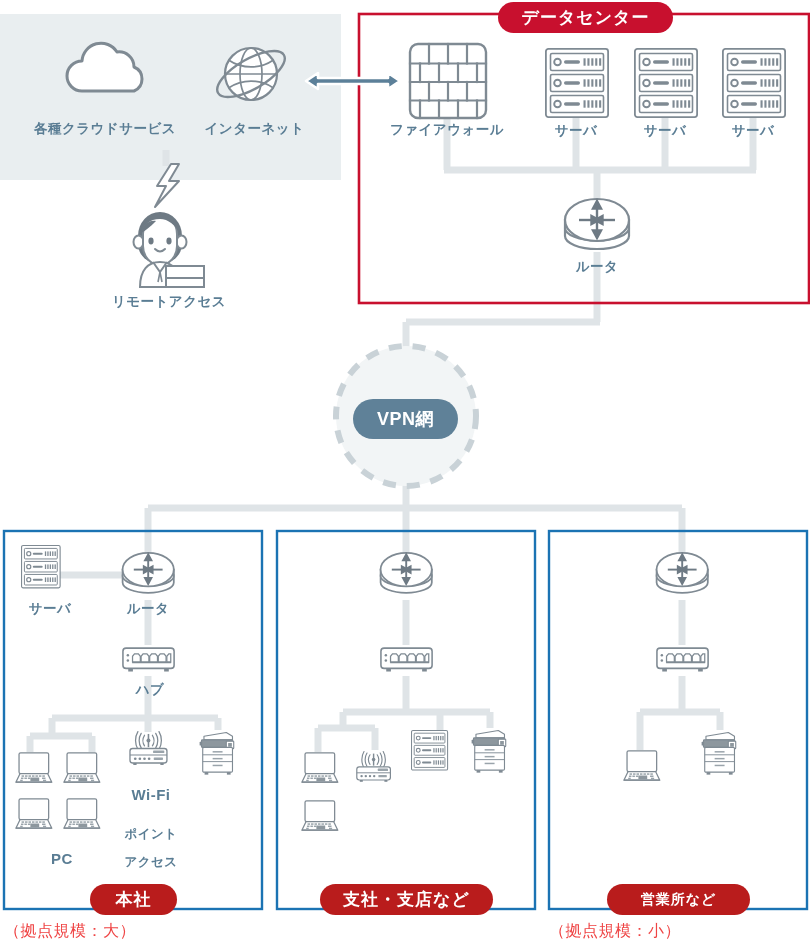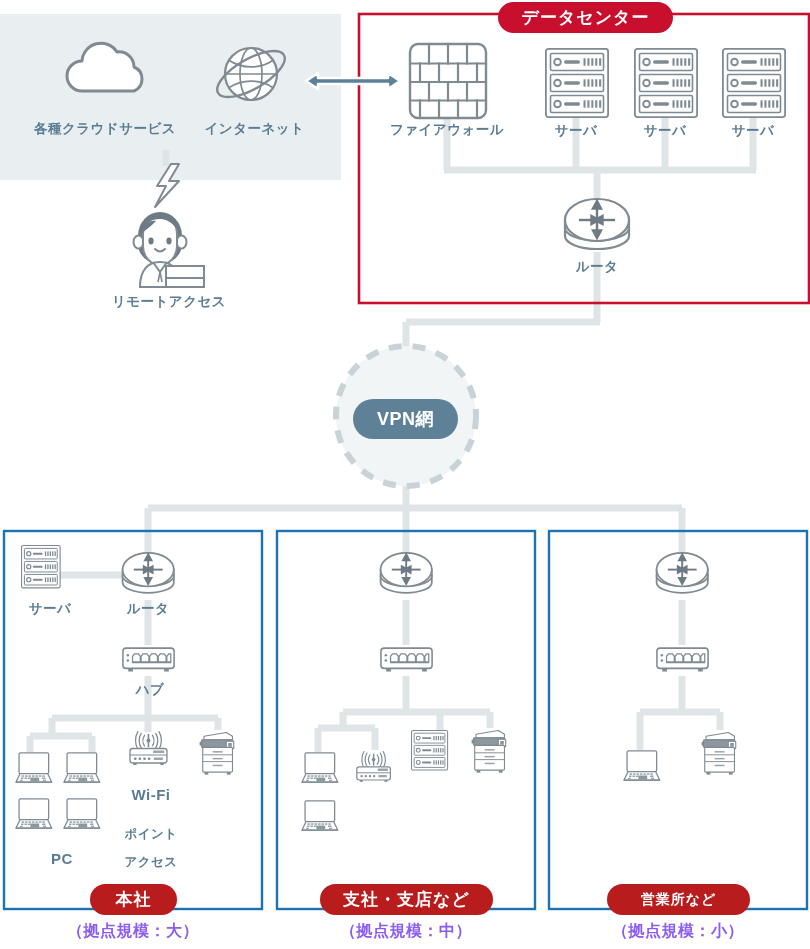--- a/index.html
+++ b/index.html
@@ -32,24 +32,24 @@
     border-radius:999px;
     white-space:nowrap;
     letter-spacing:1px;
   }
   .badge-red{background:#c8102e;}
   .badge-blue{background:#b91c1c;}
   .badge-vpn{background:#5f8198;letter-spacing:.5px;}
 
   .caption{
     position:absolute;
-    color:#8b5cf6;
-    font-weight:bold;
+    color:#ef4444;
+    font-weight:normal;
     font-size:16px;
-    text-align:center;
+    text-align:left;
     white-space:nowrap;
     letter-spacing:.5px;
   }
 </style>
 </head>
 <body>
 
 <div id="stage">
 
   <svg class="layer" viewBox="0 0 810 949">
@@ -526,16 +526,15 @@
   <div class="lbl lbl-15" style="left:122px;top:786px;width:58px;">Wi-Fi</div>
   <div class="lbl lbl-12" style="left:113px;top:807px;width:76px;margin-top:48px;">アクセス</div>
   <div class="lbl lbl-12" style="left:113px;top:827px;width:76px;">ポイント</div>
   <div class="lbl lbl-15" style="left:44px;top:850px;width:36px;">PC</div>
 
   <div class="badge badge-blue" style="left:90px;top:884px;width:87px;height:31px;font-size:17px;">本社</div>
   <div class="badge badge-blue" style="left:320px;top:884px;width:173px;height:31px;font-size:17px;text-align:center;">支社・支店など</div>
   <div class="badge badge-blue" style="left:607px;top:884px;width:143px;height:31px;font-size:14px;">営業所など</div>
 
   <div class="caption" style="left:4px;top:921px;width:258px;">（拠点規模：大）</div>
-  <div class="caption" style="left:277px;top:921px;width:258px;">（拠点規模：中）</div>
   <div class="caption" style="left:549px;top:921px;width:258px;">（拠点規模：小）</div>
 
 </div>
 
 </body></html>

